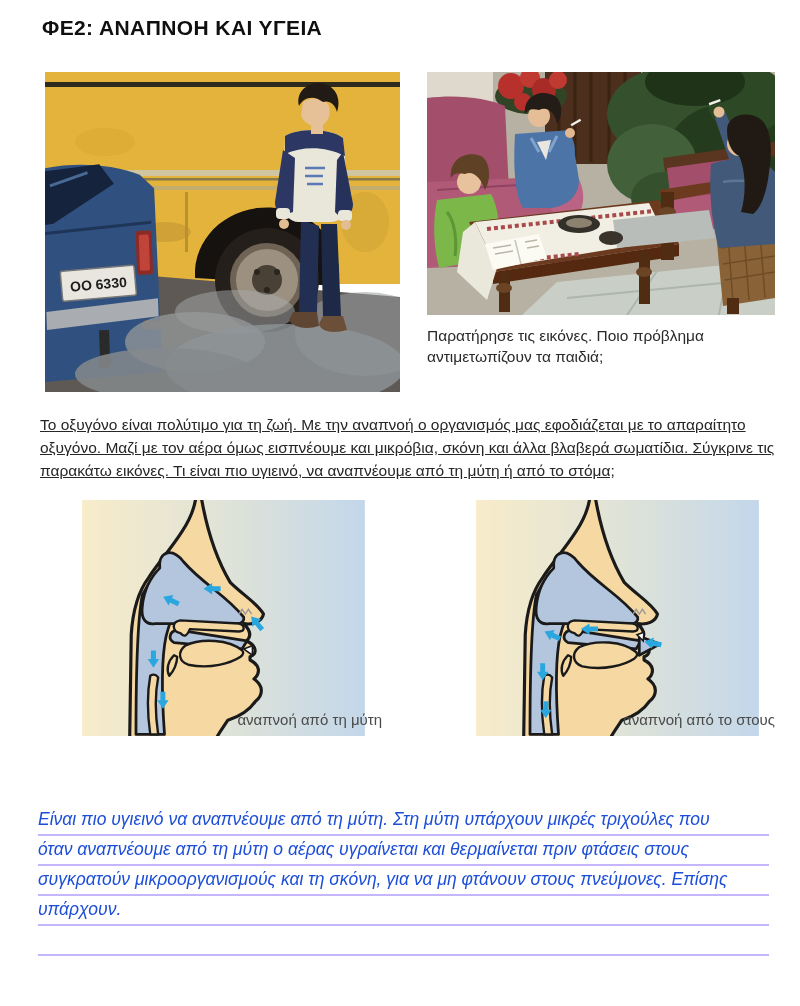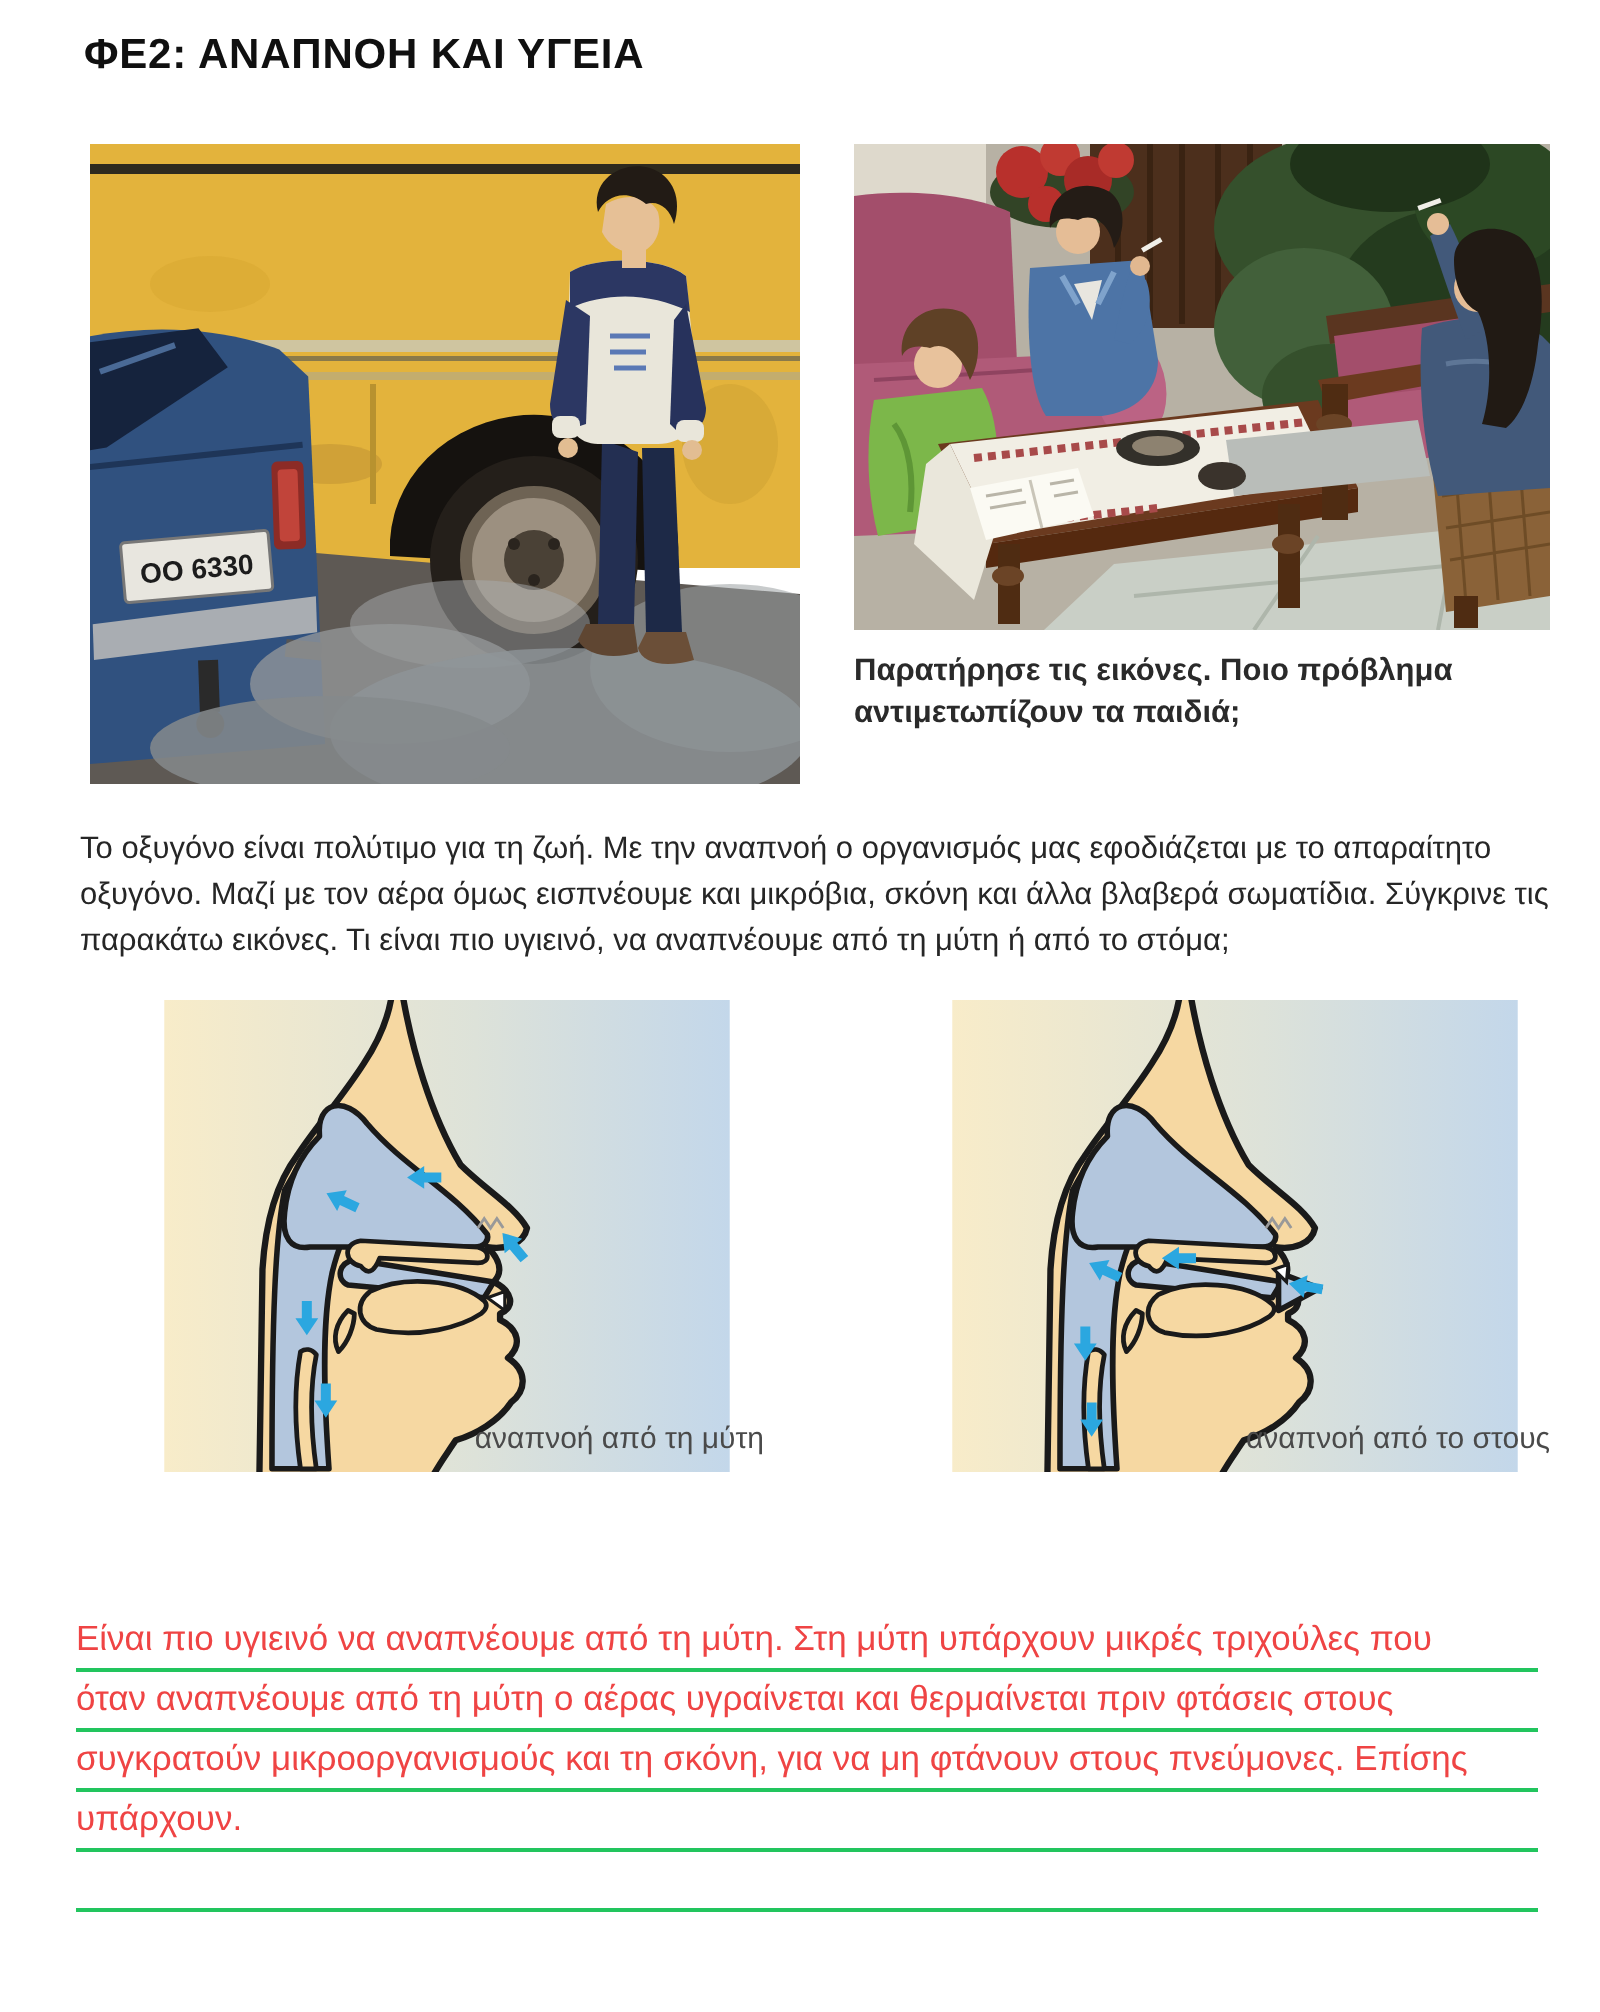--- a/index.html
+++ b/index.html
@@ -1,28 +1,28 @@
 <!DOCTYPE html>
 <html><head>
 <meta charset="utf-8">
 <style>
   html,body{margin:0;padding:0;background:#ffffff;}
   .page{position:relative;width:800px;height:1006px;background:#ffffff;
         font-family:"Liberation Sans","DejaVu Sans",sans-serif;overflow:hidden;border-radius:16px;}
   .abs{position:absolute;}
   .title{left:42px;top:16px;font-size:21px;font-weight:bold;letter-spacing:.4px;color:#101010;}
   .photo{display:block;}
-  .caption{left:427px;top:325px;width:345px;font-size:15.5px;line-height:21px;color:#2a2a2a;font-weight:bold;}
-  .intro{left:40px;top:413px;width:752px;font-size:15.5px;line-height:23px;color:#262626;}
+  .caption{left:427px;top:325px;width:345px;font-size:15.5px;line-height:21px;color:#2a2a2a;}
+  .intro{left:40px;top:413px;width:752px;font-size:15.5px;line-height:23px;color:#262626;text-decoration:underline;}
   .diagram{width:357px;height:236px;}
   .diagram svg{display:block;width:100%;height:100%;}
   .diagram-label{position:absolute;right:20px;bottom:8px;font-size:15px;color:#4a4a4a;}
   .answer{left:38px;top:806px;width:731px;}
-  .answer-line{height:28px;border-bottom:2px solid #22c55e;font-size:17.5px;color:#ef4444;
-               line-height:26px;white-space:nowrap;overflow:visible;}
+  .answer-line{height:28px;border-bottom:2px solid #c4b5fd;font-size:17.5px;color:#1d4ed8;
+               line-height:26px;white-space:nowrap;overflow:visible;font-style:italic;}
 </style>
 </head>
 <body>
 
 <div class="page">
 
   <div class="abs title">ΦΕ2: ΑΝΑΠΝΟΗ ΚΑΙ ΥΓΕΙΑ</div>
 
   <svg class="abs photo" style="left:45px;top:72px;" width="355" height="320" viewBox="0 0 355 320">
     <g>

